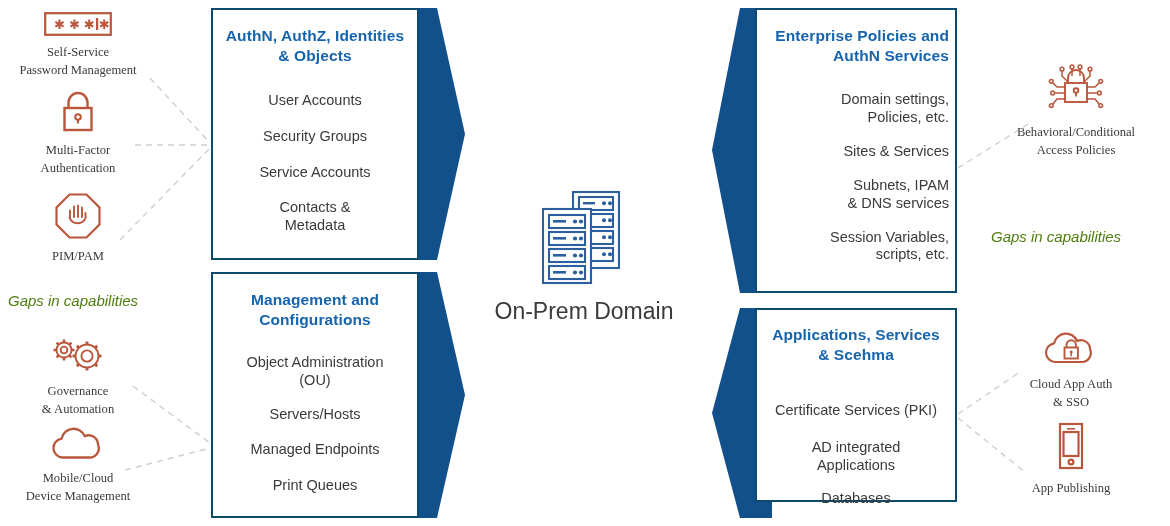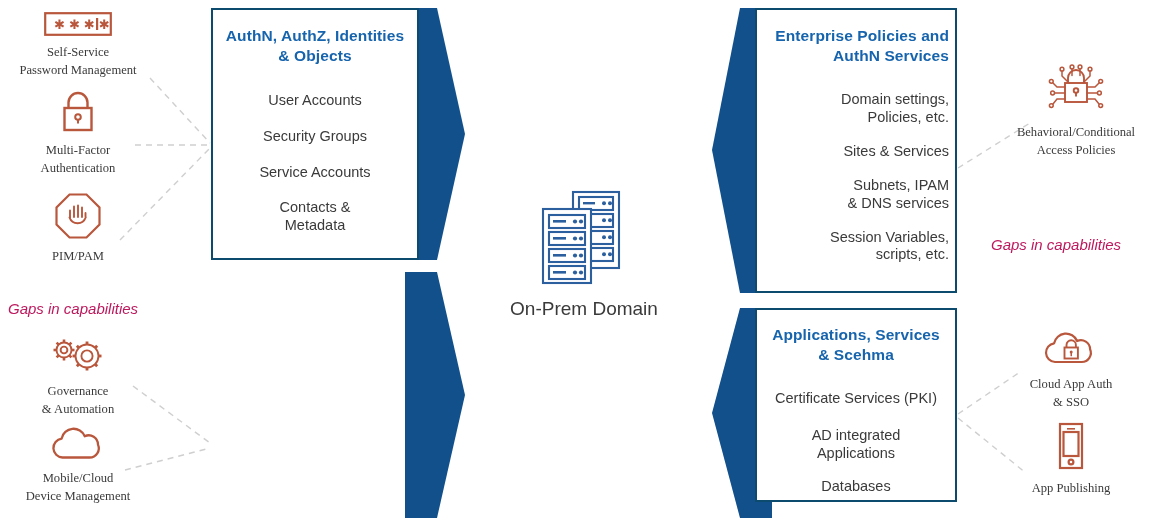--- a/index.html
+++ b/index.html
@@ -72,36 +72,35 @@
     line-height: 1.22;
     color: #3a3a3a;
     white-space: pre-line;
   }
 
   .gaps {
     position: absolute;
     font-family: "Liberation Sans", sans-serif;
     font-style: italic;
     font-size: 15px;
-    color: #be185d;
+    color: #4d7c0f;
     z-index: 4;
     white-space: nowrap;
-    margin-top: 8px;
   }
 
   
   #center-node {
     position: absolute;
     z-index: 4;
     text-align: center;
     width: 240px;
   }
   #center-node .center-label {
     font-family: "Liberation Sans", sans-serif;
-    font-size: 19px;
+    font-size: 23px;
     color: #3a3a3a;
     margin-top: 6px;
     display: block;
   }
 </style>
 </head>
 <body>
 
 <div id="stage">
 
@@ -145,20 +144,33 @@
     </div>
     <ul class="plist" style="margin-top:27px;">
       <li style="margin-bottom:18px;"><span>User Accounts</span></li>
       <li style="margin-bottom:18px;"><span>Security Groups</span></li>
       <li style="margin-bottom:18px;"><span>Service Accounts</span></li>
       <li style="white-space:pre-line;"><span>Contacts &amp;
 Metadata</span></li>
     </ul>
   </div>
 
+  <div class="pillar" style="left:211px; top:272px; width:208px; height:246px; padding:16px 6px 0 6px;">
+    <div class="ptitle">
+      <div>Management and</div>
+      <div>Configurations</div>
+    </div>
+    <ul class="plist" style="margin-top:25px;">
+      <li style="white-space:pre-line; margin-bottom:16px;"><span>Object Administration
+(OU)</span></li>
+      <li style="margin-bottom:18px;"><span>Servers/Hosts</span></li>
+      <li style="margin-bottom:18px;"><span>Managed Endpoints</span></li>
+      <li><span>Print Queues</span></li>
+    </ul>
+  </div>
 
   <div class="pillar" style="left:755px; top:8px; width:202px; height:285px; padding:16px 6px 0 6px;text-align:right;">
     <div class="ptitle">
       <div>Enterprise Policies and</div>
       <div>AuthN Services</div>
     </div>
     <ul class="plist" style="margin-top:26px;">
       <li style="white-space:pre-line; margin-bottom:16px;"><span>Domain settings,
 Policies, etc.</span></li>
       <li style="margin-bottom:17px;"><span>Sites &amp; Services</span></li>
@@ -167,21 +179,21 @@
       <li style="white-space:pre-line;"><span>Session Variables,
 scripts, etc.</span></li>
     </ul>
   </div>
 
   <div class="pillar" style="left:755px; top:308px; width:202px; height:194px; padding:15px 4px 0 4px;">
     <div class="ptitle">
       <div>Applications, Services</div>
       <div>&amp; Scehma</div>
     </div>
-    <ul class="plist" style="margin-top:26px;">
+    <ul class="plist" style="margin-top:38px;">
       <li style="margin-bottom:19px;"><span>Certificate Services (PKI)</span></li>
       <li style="white-space:pre-line; margin-bottom:16px;"><span>AD integrated
 Applications</span></li>
       <li><span>Databases</span></li>
     </ul>
   </div>
 
   <div id="center-node" style="left:464px; top:188px;">
     <svg width="110" height="100" viewBox="0 0 110 100">
       <g fill="none" stroke="#2c5f9e" stroke-width="2.1">

